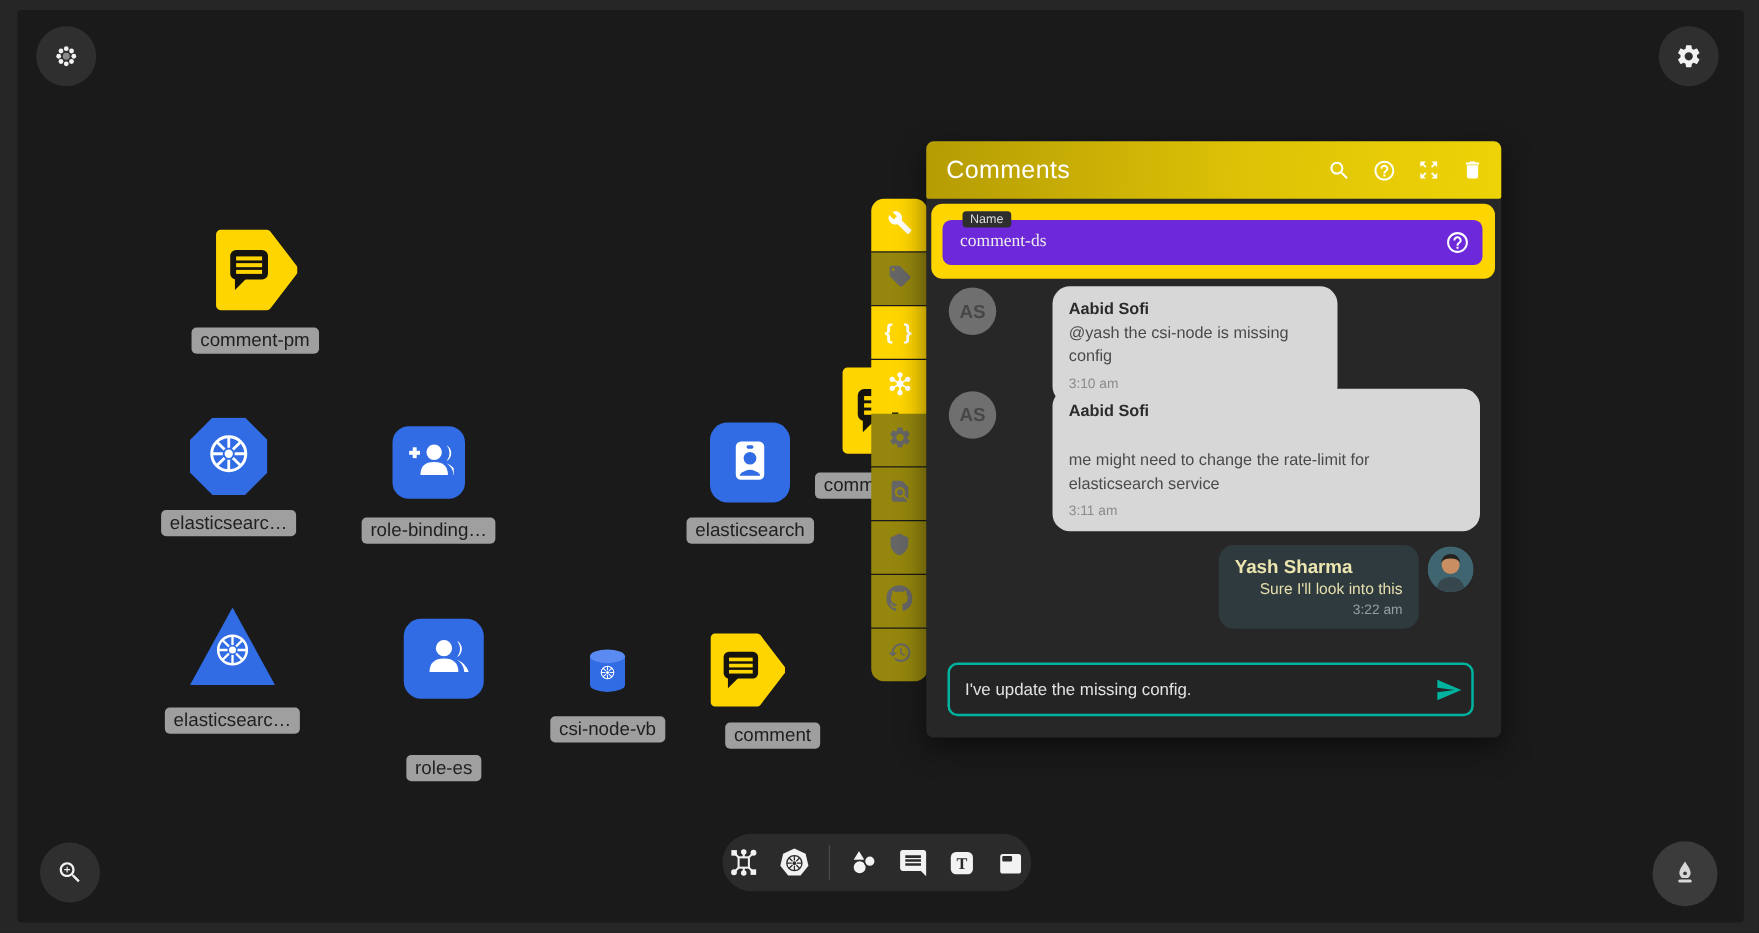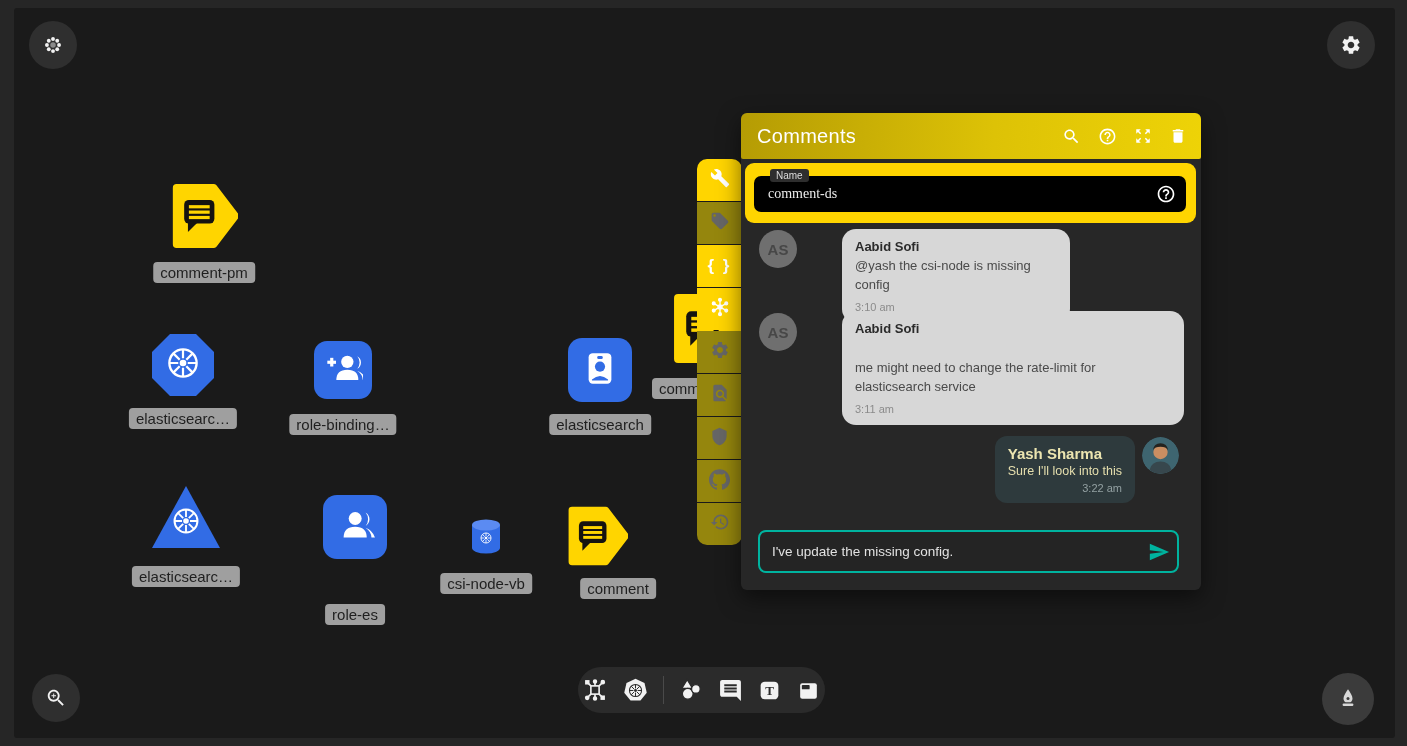--- a/index.html
+++ b/index.html
@@ -49,41 +49,41 @@
   .p-header { position:absolute; left:0; top:0; right:0; height:46px;
     background:linear-gradient(93deg,#b59c04 0%,#ddc206 55%,#eed307 100%);
     border-radius:6px 6px 2px 2px; display:flex; align-items:center; padding:0 14px 0 16px; }
   .p-title { color:#fff; font-size:20px; letter-spacing:.3px; }
   .p-header-icons { margin-left:auto; display:flex; align-items:center; gap:17px; }
   .p-header-icons svg { fill:#fff; cursor:pointer; display:block; }
 
   .p-namewrap { position:absolute; left:4px; right:5px; top:50px; height:60px;
     background:#FFD500; border-radius:9px; }
   .p-field { position:absolute; left:9px; right:10px; top:13px; height:36px;
-    background:#000000; border-radius:7px; }
+    background:#6d28d9; border-radius:7px; }
   .p-field-label { position:absolute; left:16px; top:-7px; background:#2e2e2e;
     color:#dcdcdc; font-size:10px; padding:1px 6px; border-radius:3px; }
   .p-field input { position:absolute; left:14px; top:0; height:100%; width:370px;
     background:transparent; border:none; outline:none; color:#ececec; font-size:14px;
     font-family:Liberation Serif, serif; }
   .p-field-help { position:absolute; right:10px; top:8px; cursor:pointer; }
   .p-field-help svg { fill:#fff; display:block; }
 
   .avatar-initials { position:absolute; width:38px; height:38px; border-radius:50%;
     background:#6f6f6f; color:#474747; font-weight:bold; font-size:15px;
     display:flex; align-items:center; justify-content:center; }
   .bubble { position:absolute; background:#d7d7d7; border-radius:14px; padding:10px 13px;margin-left:38px; }
   .bubble .b-name { font-weight:bold; font-size:13px; color:#2b2b2b; margin-bottom:3px; }
   .bubble .b-text { font-size:13px; color:#4a4a4a; line-height:1.45; }
   .bubble .b-time { font-size:11px; color:#8b8b8b; margin-top:6px; }
   .msg-gap { height:20px; }
 
   .bubble-right { position:absolute; background:#2e3a3d; border-radius:12px; padding:9px 13px; }
   .bubble-right .b-name { font-weight:bold; font-size:15px; color:#ece5b0; margin-bottom:2px; }
-  .bubble-right .b-text { font-size:12.5px; color:#e6dfae; white-space:nowrap; }
+  .bubble-right .b-text { font-size:12.5px; color:#e6dfae; white-space:nowrap;margin-left:20px; }
   .bubble-right .b-time { font-size:11px; color:#93a0a2; margin-top:4px; text-align:right; }
   .avatar-photo { position:absolute; width:37px; height:37px; border-radius:50%; overflow:hidden; }
 
   .composer { position:absolute; left:17px; right:22px; top:417px; height:43px;
     border:2px solid #00B39F; border-radius:8px; background:#242424;
     display:flex; align-items:center;gap:12px; }
   .composer input { flex:1; background:transparent; border:none; outline:none;
     color:#e2e2e2; font-size:13.5px; padding:0 12px; font-family:"Liberation Sans", sans-serif; }
   .composer .send-btn { width:36px; display:flex; align-items:center; justify-content:center; cursor:pointer; }
 </style>

